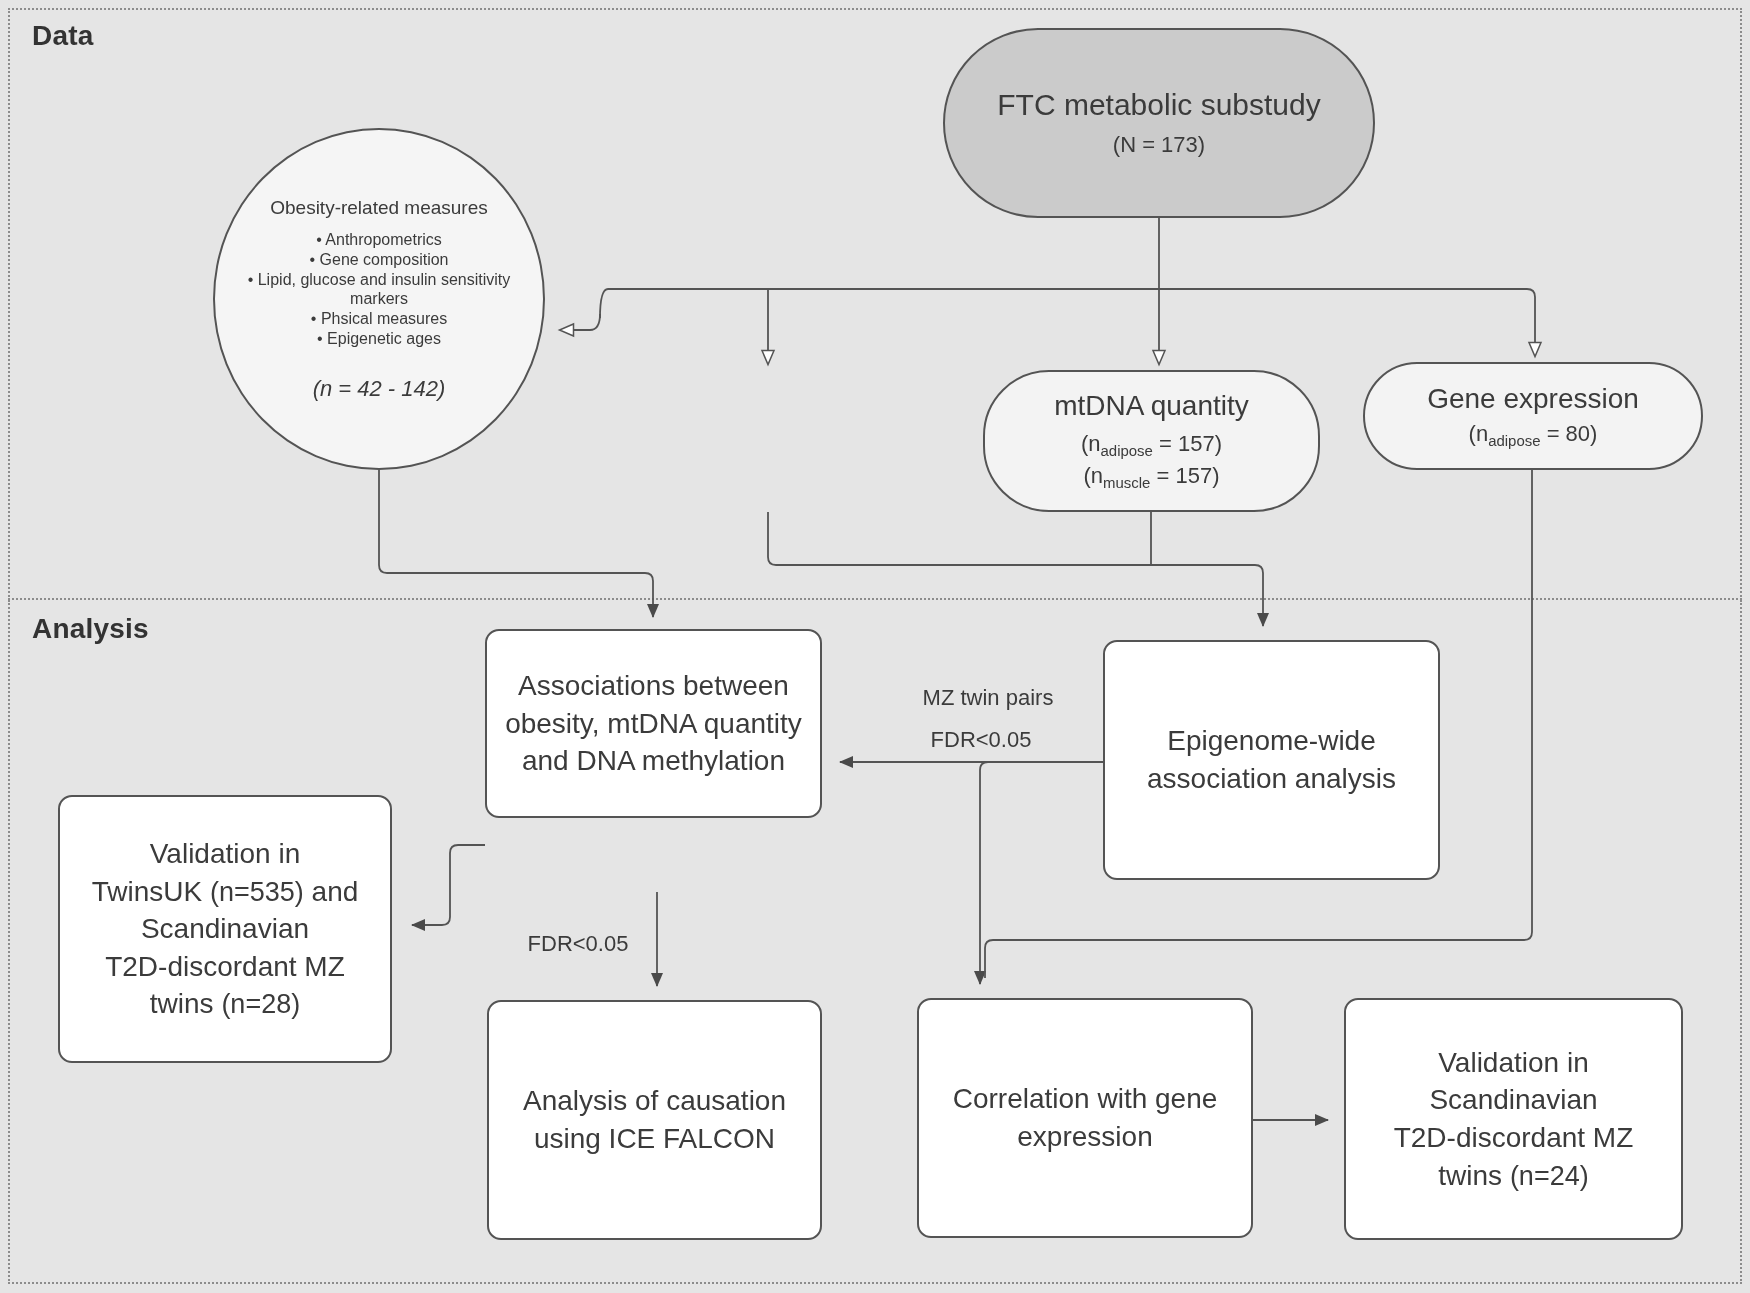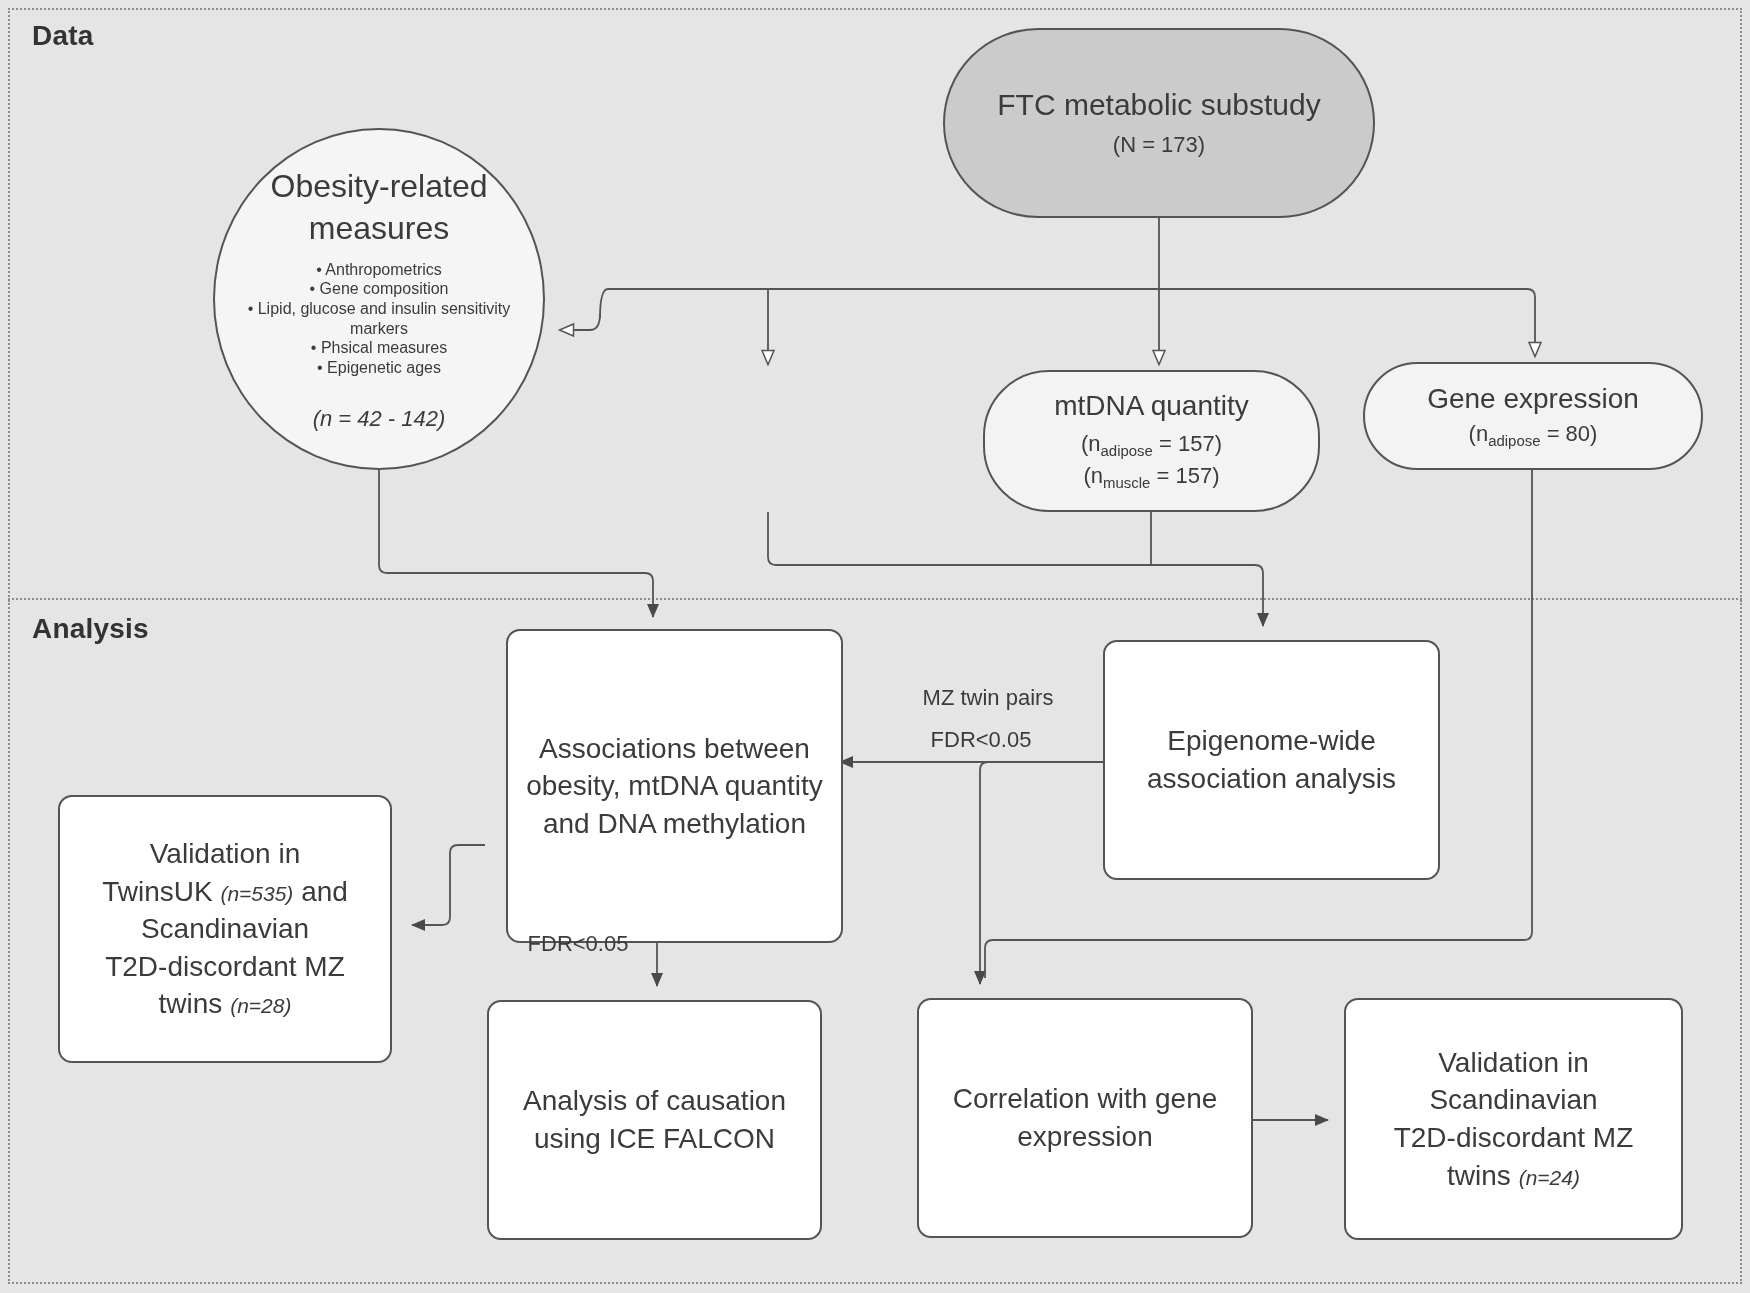--- a/index.html
+++ b/index.html
@@ -18,22 +18,22 @@
   .pill-dark{background:#cbcbcb;border:2px solid #545454;border-radius:100px;}
   .pill-light{background:#f3f3f3;border:2px solid #545454;border-radius:66px;}
   .pill-light.short{border-radius:54px;}
   .ellipse{background:#f5f5f5;border:2px solid #545454;border-radius:50%;}
   .rect-box{background:#ffffff;border:2px solid #545454;border-radius:14px;}
   .title-xl{font-size:30px;line-height:1.25;}
   .title-lg{font-size:28px;line-height:1.3;}
   .subline{font-size:22px;line-height:1.35;}
   .subline sub{font-size:0.68em;}
   .box-text{font-size:28px;line-height:1.34;padding:0 18px;}
-  .small-n{font-size:21px;font-style:italic;}
-  .ellipse-title{font-size:32px;line-height:1.3;max-width:250px;margin-bottom:10px;}
+  .small-n{font-size:27px;}
+  .ellipse-title{font-size:19px;line-height:1.3;max-width:250px;margin-bottom:10px;}
   .bullets{list-style:none;margin:0;padding:0;font-size:16px;line-height:1.23;max-width:300px;}
   .bullets li::before{content:"• ";}
   .ellipse-n{font-size:22px;margin-top:28px;font-style:italic;}
   .conn-label{position:absolute;font-size:22px;color:#3b3b3b;transform:translate(-50%,-50%);white-space:nowrap;}
   svg.wires{position:absolute;left:0;top:0;}
 </style>
 </head>
 <body>
 
 <div class="canvas">
@@ -104,21 +104,21 @@
     <div class="title-lg">mtDNA quantity</div>
     <div class="subline" style="margin-top:4px;"><span>(n</span><sub>adipose</sub><span> = 157)</span></div>
     <div class="subline"><span>(n</span><sub>muscle</sub><span> = 157)</span></div>
   </div>
 
   <div class="node pill-light short" style="left:1363px;top:362px;width:340px;height:108px;">
     <div class="title-lg">Gene expression</div>
     <div class="subline" style="margin-top:2px;"><span>(n</span><sub>adipose</sub><span> = 80)</span></div>
   </div>
 
-  <div class="node rect-box" style="left:485px;top:629px;width:337px;height:314px;margin-left:21px;">
+  <div class="node rect-box" style="left:485px;top:629px;width:337px;height:189px;">
     <div class="box-text">Associations between obesity, mtDNA quantity and DNA methylation</div>
   </div>
 
   <div class="node rect-box" style="left:1103px;top:640px;width:337px;height:240px;">
     <div class="box-text">Epigenome-wide association analysis</div>
   </div>
 
   <div class="node rect-box" style="left:58px;top:795px;width:334px;height:268px;">
     <div class="box-text">
       <div>Validation in</div>

